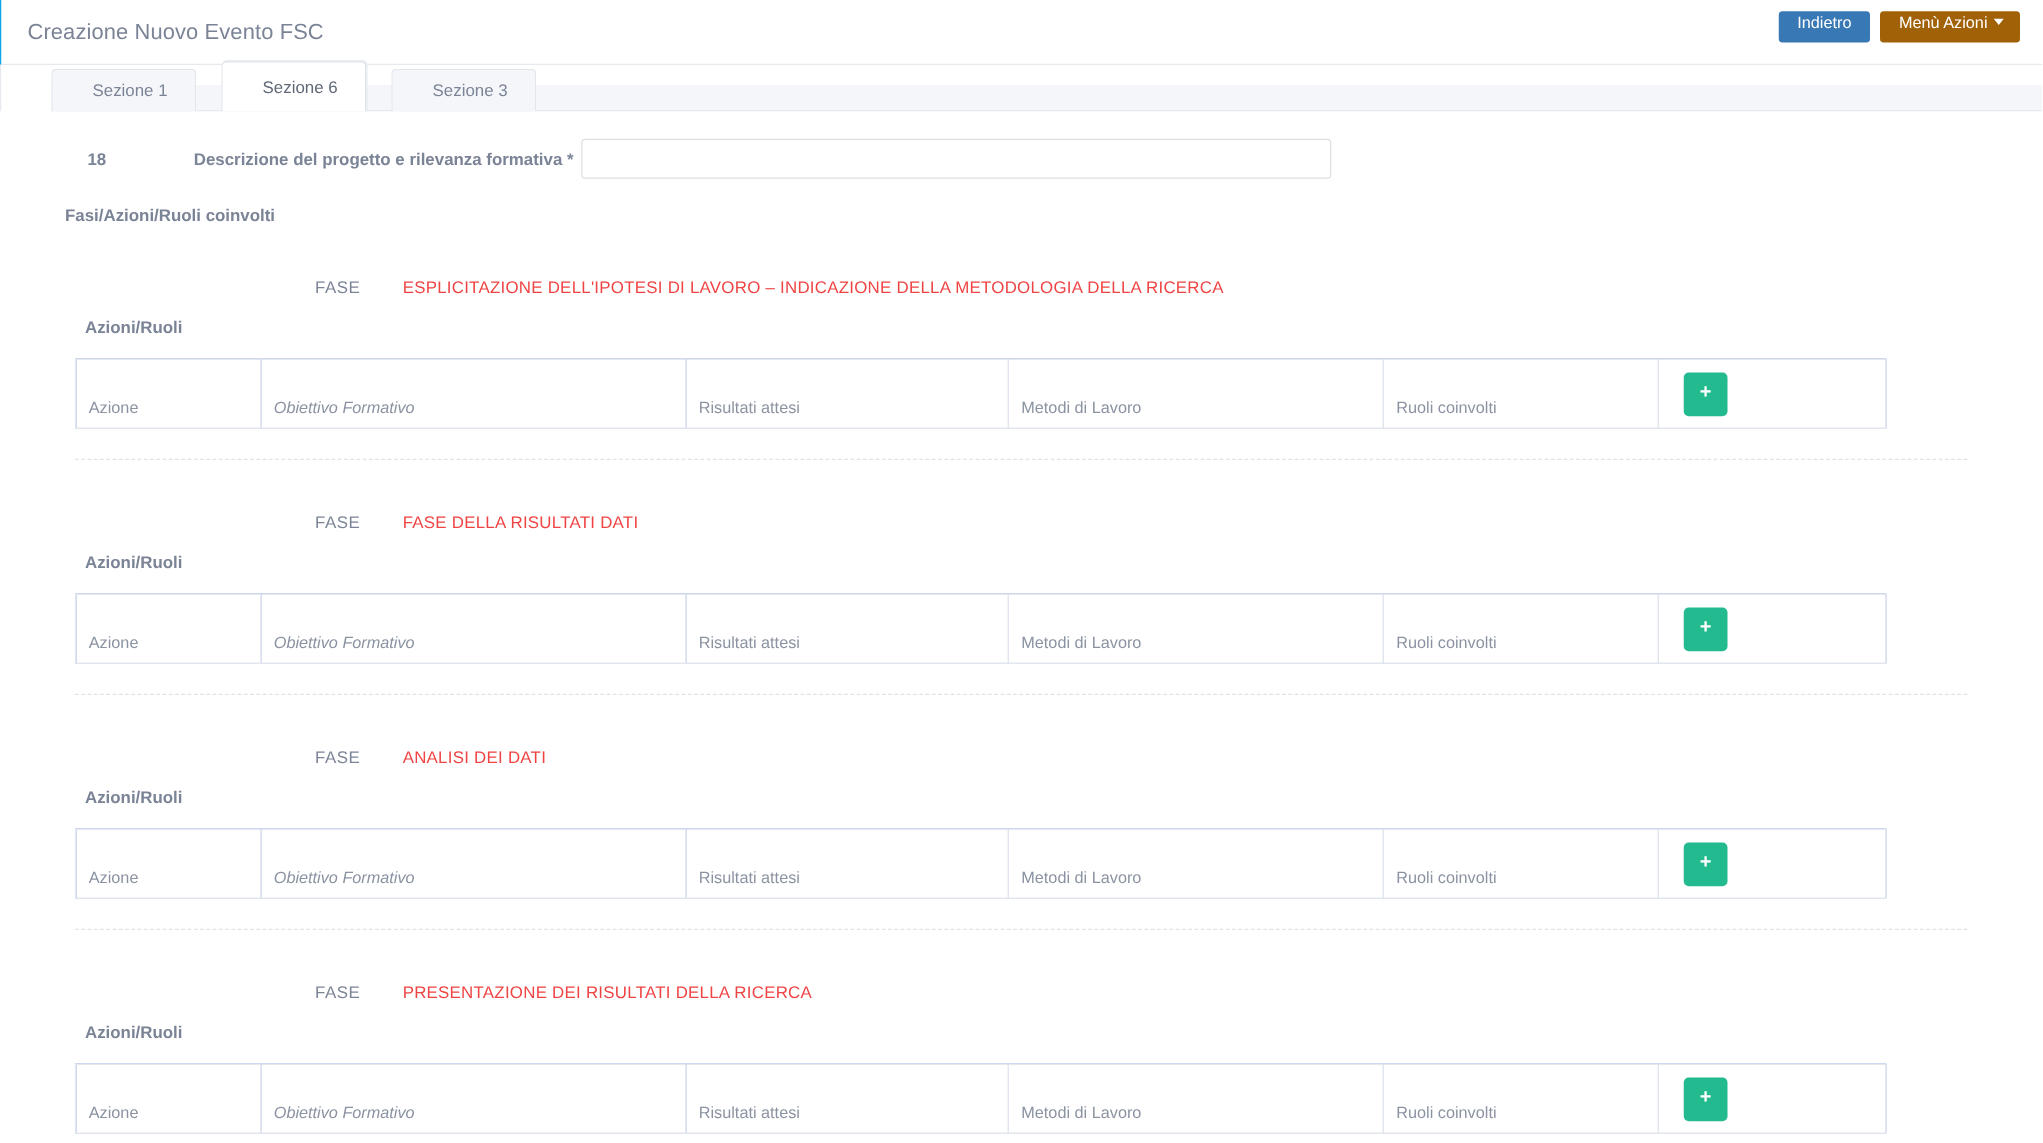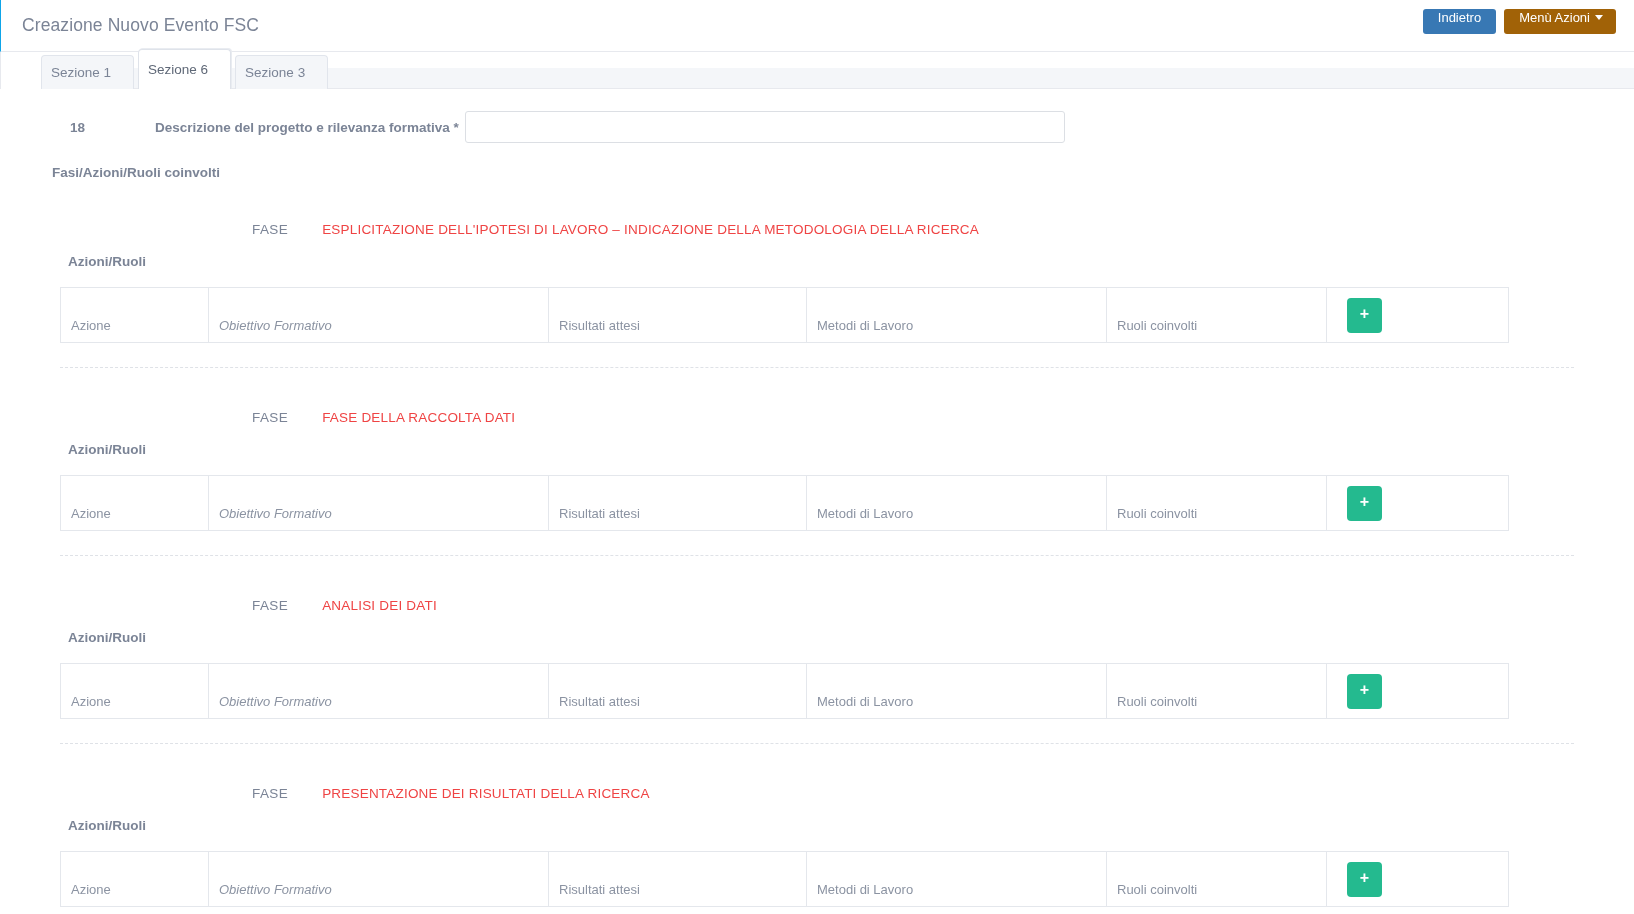--- a/index.html
+++ b/index.html
@@ -66,22 +66,22 @@
     position: absolute; left: 40px; bottom: 0;
     display: flex; align-items: flex-end; z-index: 2;
   }
   .tab {
     font-size: 13.5px;
     color: #7b8496;
     background: #f4f6f9;
     border: 1px solid #e1e5ec;
     border-bottom: none;
     border-radius: 4px 4px 0 0;
-    padding: 9px 22px 8px 9px;
-    margin-right: 4px;
+    padding: 9px 22px 8px 32px;
+    margin-right: 20px;
     cursor: pointer;
     line-height: 1.2;
     white-space: nowrap;
   }
   .tab.active {
     background: #ffffff;
     color: #5f6877;
     padding-top: 12px;
     padding-bottom: 11px;
     border-color: #dfe3ea;
@@ -249,21 +249,21 @@
           </tr>
         </thead>
       </table>
     </div>
 
     <div class="divider"></div>
 
     <div class="phase">
       <div class="phase-head">
         <div class="phase-key">FASE</div>
-        <div class="phase-name">FASE DELLA RACCOLTA DATI</div>
+        <div class="phase-name">FASE DELLA RISULTATI DATI</div>
       </div>
       <div class="sub-title">Azioni/Ruoli</div>
       <table class="grid">
         <thead>
           <tr>
             <th class="c1">Azione</th>
             <th class="c2">Obiettivo Formativo</th>
             <th class="c3">Risultati attesi</th>
             <th class="c4">Metodi di Lavoro</th>
             <th class="c5">Ruoli coinvolti</th>

